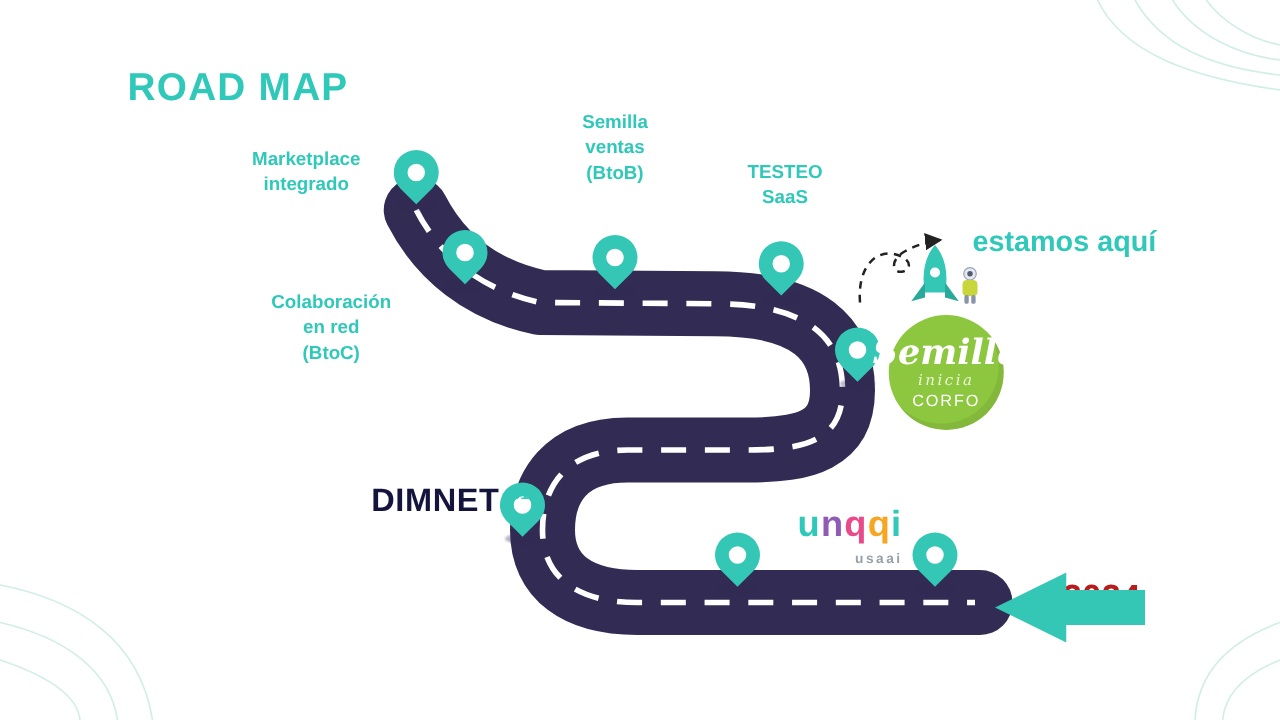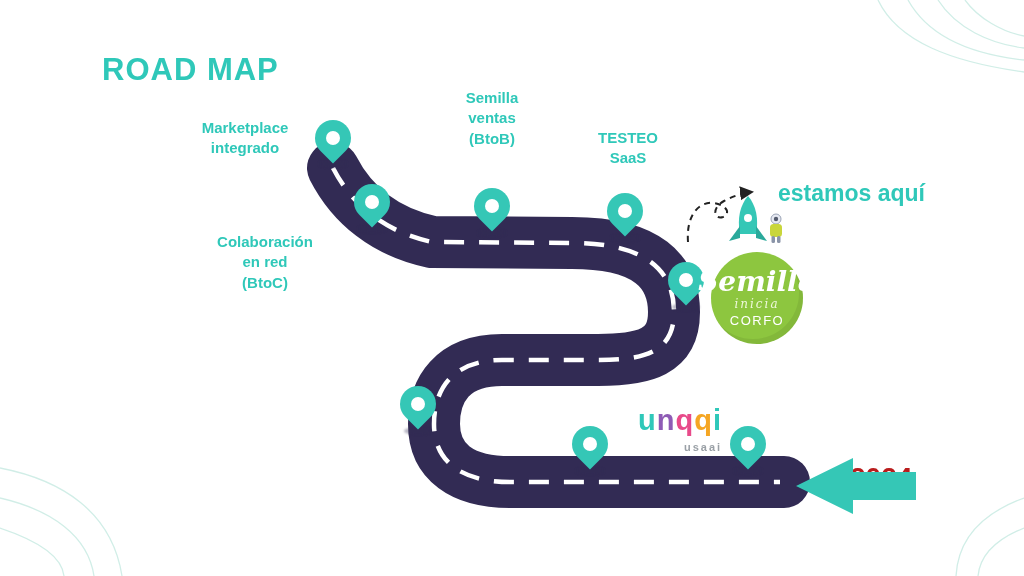--- a/index.html
+++ b/index.html
@@ -99,20 +99,23 @@
 SaaS</div>
   <div class="estamos">estamos aquí</div>
   <div class="year">2024</div>
 
   <div class="badge">
     <span class="l1">Semilla</span>
     <span class="l2">inicia</span>
     <span class="l3">CORFO</span>
   </div>
 
+  <div class="dimnet">
+    <span>DIMNET</span><sup>+31</sup>
+  </div>
   <div class="unqqi"><span style="color: rgb(47, 200, 185);">u</span><span style="color: rgb(142, 91, 181);">n</span><span style="color: rgb(232, 74, 138);">q</span><span style="color: rgb(245, 166, 35);">q</span><span style="color: rgb(47, 200, 185);">i</span></div>
   <div class="usaai">usaai</div>
 
   <svg class="layer" width="1024" height="576" viewBox="0 0 1024 576" style="z-index:5">
     <defs>
       <marker id="ah" markerWidth="8" markerHeight="8" refX="6" refY="3.5" orient="auto">
         <path d="M0 0 L7 3.5 L0 7 Z" fill="#222"></path>
       </marker>
     </defs>
     <path d="M688 242 C686 215 699 201 714 203 C727 205 731 214 723 217

